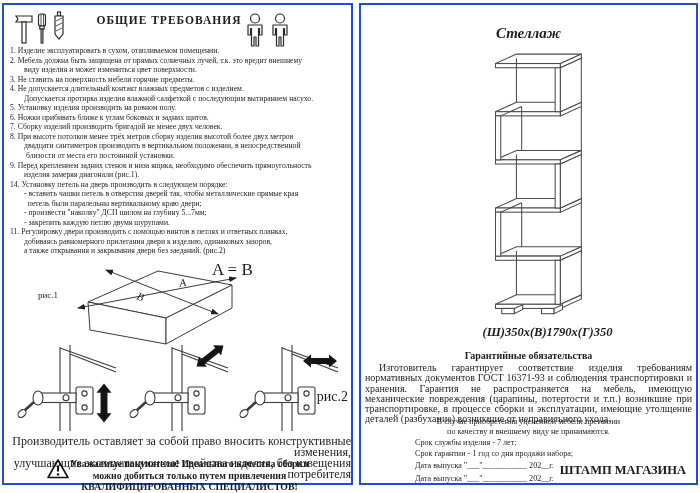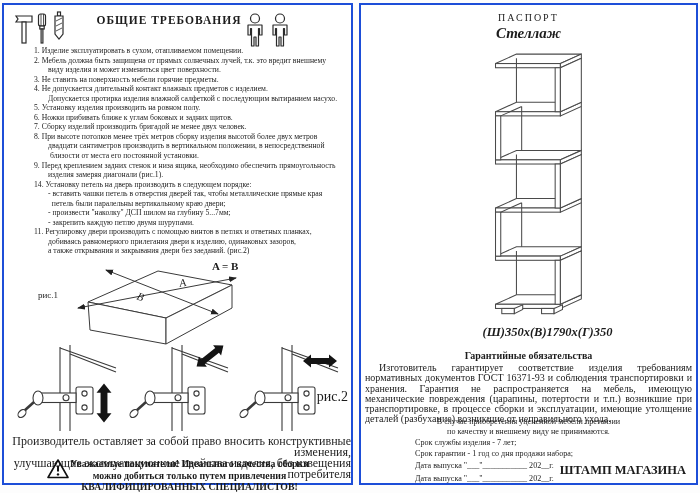--- a/index.html
+++ b/index.html
@@ -8,25 +8,25 @@
   .page{position:absolute;top:3px;height:482px;background:#fff;border:2px solid #1d4ed8;box-sizing:border-box;}
   #page-left{left:2px;width:351px;}
   #page-right{left:359px;width:339px;}
 
   
   .lp-title{position:absolute;top:9px;left:60px;width:210px;text-align:center;
             font-weight:bold;font-size:11.5px;letter-spacing:1px;}
   .tools{position:absolute;top:6px;left:9px;}
   .persons{position:absolute;top:7px;left:240px;}
   .req-list{position:absolute;top:41px;left:6px;width:340px;font-size:7.7px;line-height:9.55px;}
-  .req-item{white-space:pre-wrap;padding-left:14px;text-indent:-14px;margin-left:24px;}
+  .req-item{white-space:pre-wrap;padding-left:14px;text-indent:-14px;}
   .fig1-wrap{position:absolute;top:249px;left:0;width:100%;height:88px;}
   .fig1-label{position:absolute;left:34px;top:36px;font-size:9px;}
   .fig1-svg{position:absolute;left:62px;top:0;}
-  .fig1-eq{position:absolute;left:208px;top:6px;font-size:11px;font-weight:bold;}
+  .fig1-eq{position:absolute;left:208px;top:6px;font-size:17px;font-weight:normal;}
   .hinges{position:absolute;top:336px;left:8px;width:336px;height:96px;}
   .hinge{position:absolute;top:0;}
   .fig2-label{position:absolute;right:0px;top:48px;font-size:14px;}
   .mfg-note{position:absolute;top:431px;left:0;width:100%;text-align:right;
             font-size:12px;line-height:11px;white-space:pre-line;}
   .warn-row{position:absolute;top:453px;left:0;width:100%;display:flex;justify-content:center;
             align-items:flex-start;}
   .warn-text{font-weight:bold;font-size:9.8px;line-height:11.5px;text-align:center;white-space:pre-line;max-width:280px;}
 
   
@@ -173,21 +173,20 @@
         <circle cx="12" cy="16.4" r="1.2" fill="#111"></circle>
       </svg>
       <div class="warn-text">Уважаемые покупатели! Идеального качества сборки
 можно добиться только путем привлечения
 КВАЛИФИЦИРОВАННЫХ СПЕЦИАЛИСТОВ!</div>
     </div>
   </div>
 
   <div class="page" id="page-right">
 
-    <div class="rp-title">ПАСПОРТ</div>
     <div class="rp-product">Стеллаж</div>
 
     <div class="shelf-wrap">
       <svg width="131" height="270" viewBox="0 0 124 258" fill="#fff" stroke="#4a4a4a" stroke-width="1">
 
         <g>
           <path d="M30,12 L92,12 L112,3 L50,3 Z"></path>
             <rect x="30" y="12" width="62" height="4"></rect>
             <path d="M92,12 L112,3 L112,7 L92,16 Z"></path>
           <path d="M30,58 L92,58 L112,49 L50,49 Z"></path>

